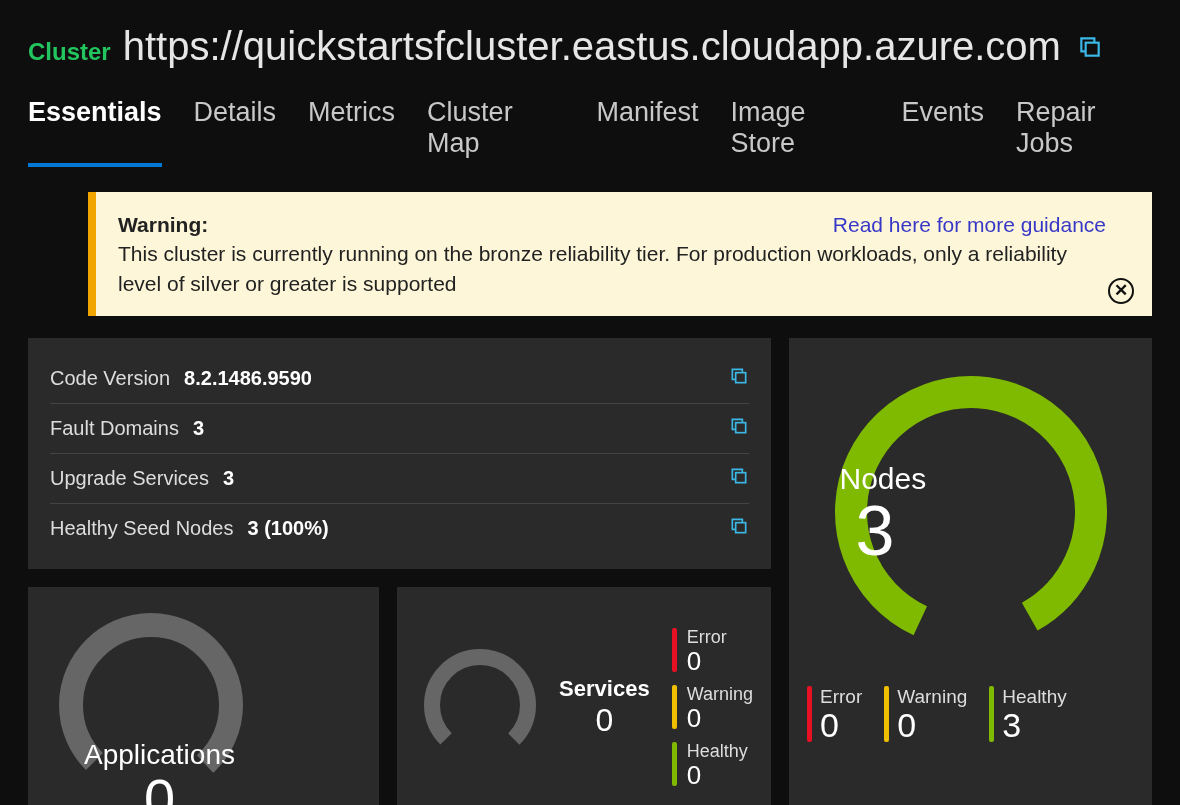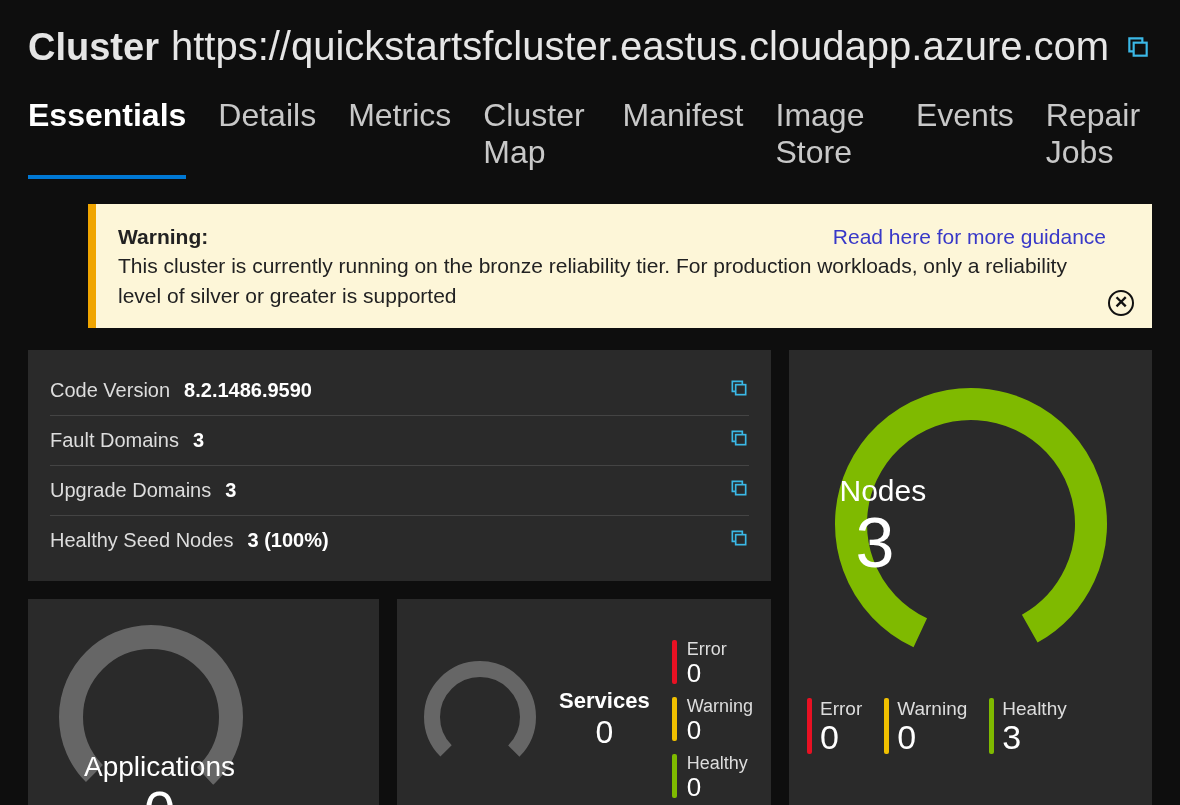--- a/index.html
+++ b/index.html
@@ -12,44 +12,44 @@
       overflow: hidden;
       padding: 24px 28px;
     }
     .header {
       display: flex;
       align-items: baseline;
       gap: 12px;
       margin-bottom: 28px;
     }
     .header-title {
-      font-size: 38px;
+      font-size: 24px;
       font-weight: 600;
-      color: #e5e5e5;
+      color: #22c55e;
     }
     .header-url {
       font-size: 40px;
       font-weight: 300;
       color: #e6e6e6;
     }
     .copy-icon {
       display: inline-flex;
       cursor: pointer;
       color: #3bb8e6;
       margin-left: 4px;
     }
     .copy-icon svg { width: 26px; height: 26px; }
     .tabs {
       display: flex;
       gap: 32px;
       margin-bottom: 24px;
       border-bottom: 1px solid transparent;
     }
     .tab {
-      font-size: 32px;
+      font-size: 27px;
       font-weight: 400;
       color: #c8c8c8;
       padding-bottom: 8px;
       cursor: pointer;
     }
     .tab.active {
       color: #fff;
       font-weight: 600;
       border-bottom: 4px solid #0078d4;
     }
@@ -208,21 +208,21 @@
       </div>
       <div class="info-row">
         <span class="info-label">Fault Domains</span>
         <span class="info-value">3</span>
         <span class="info-copy"><svg viewBox="0 0 24 24" fill="none" stroke="currentColor" stroke-width="2">
               <rect x="8" y="8" width="12" height="12"></rect>
               <path d="M16 8V4H4v12h4"></path>
             </svg></span>
       </div>
       <div class="info-row">
-        <span class="info-label">Upgrade Domains</span>
+        <span class="info-label">Upgrade Services</span>
         <span class="info-value">3</span>
         <span class="info-copy"><svg viewBox="0 0 24 24" fill="none" stroke="currentColor" stroke-width="2">
               <rect x="8" y="8" width="12" height="12"></rect>
               <path d="M16 8V4H4v12h4"></path>
             </svg></span>
       </div>
       <div class="info-row">
         <span class="info-label">Healthy Seed Nodes</span>
         <span class="info-value">3 (100%)</span>
         <span class="info-copy"><svg viewBox="0 0 24 24" fill="none" stroke="currentColor" stroke-width="2">

